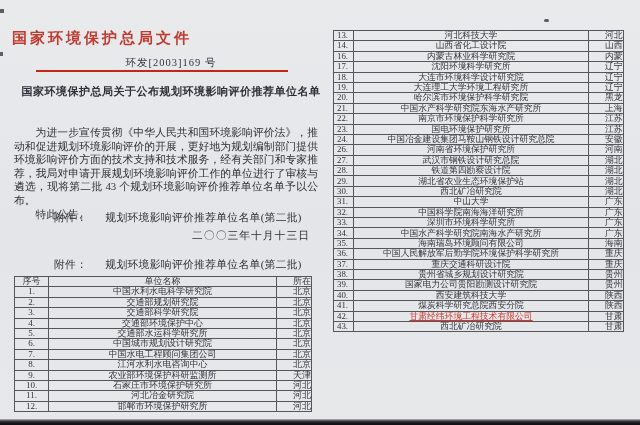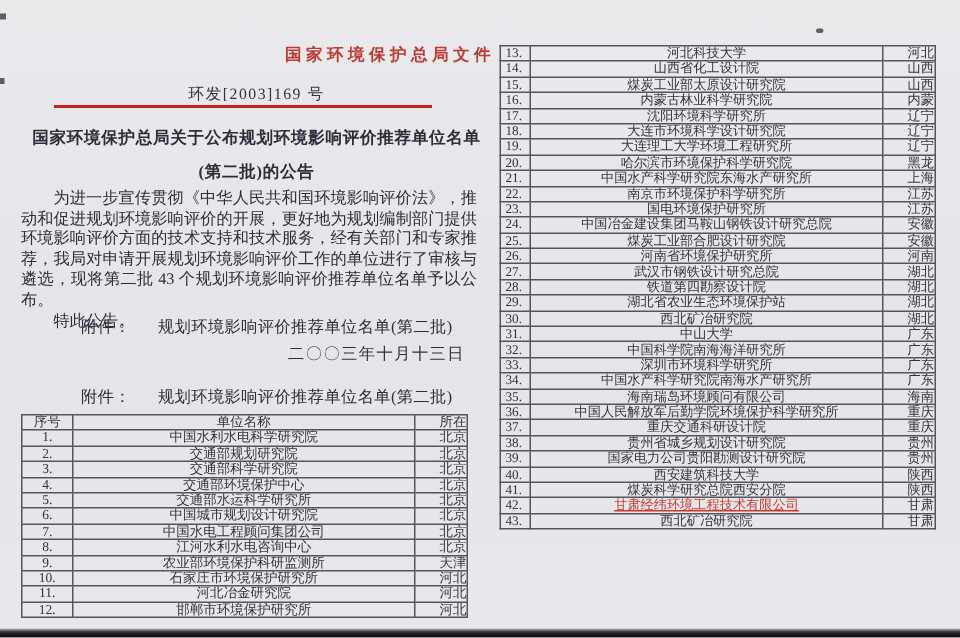--- a/index.html
+++ b/index.html
@@ -10,21 +10,21 @@
   .page{
     position:relative;
     width:640px;height:425px;
     overflow:hidden;
     background:linear-gradient(180deg,#e9eaec 0%,#e4e5e8 55%,#e7e8ea 100%);
     color:#2e2e38;
   }
   
   .org-title{
     position:absolute;top:29px;left:12px;width:318px;
-    text-align:right;font-size:11px;font-weight:bold;
+    text-align:left;font-size:15px;font-weight:bold;
     color:#c13a30;letter-spacing:3px;
   }
   .doc-number{
     position:absolute;top:56px;left:12px;width:318px;
     text-align:center;font-size:10.5px;color:#33333d;letter-spacing:1px;
   }
   .red-rule{
     position:absolute;top:70px;left:36px;width:252px;height:2px;
     background:#c6251c;
   }
@@ -82,21 +82,20 @@
 </style>
 </head>
 <body>
 
 <div class="page">
 
   <div class="org-title">国家环境保护总局文件</div>
   <div class="doc-number">环发[2003]169 号</div>
   <div class="red-rule"></div>
   <div class="doc-title-1">国家环境保护总局关于公布规划环境影响评价推荐单位名单</div>
-  <div class="doc-title-2">(第二批)的公告</div>
 
   <div class="doc-body">
     <p>为进一步宣传贯彻《中华人民共和国环境影响评价法》，推动和促进规划环境影响评价的开展，更好地为规划编制部门提供环境影响评价方面的技术支持和技术服务，经有关部门和专家推荐，我局对申请开展规划环境影响评价工作的单位进行了审核与遴选，现将第二批 43 个规划环境影响评价推荐单位名单予以公布。</p>
     <p>特此公告。</p>
   </div>
 
   <div class="attachment first">
     <span>附件：</span><span class="gap"></span><span>规划环境影响评价推荐单位名单(第二批)</span>
   </div>
 
@@ -208,25 +207,20 @@
           <td class="col-name">河北科技大学</td>
           <td class="col-loc">河北</td>
         </tr>
 
         <tr>
           <td class="col-no">14.</td>
           <td class="col-name">山西省化工设计院</td>
           <td class="col-loc">山西</td>
         </tr>
 
-        <tr>
-          <td class="col-no">15.</td>
-          <td class="col-name">煤炭工业部太原设计研究院</td>
-          <td class="col-loc">山西</td>
-        </tr>
 
         <tr>
           <td class="col-no">16.</td>
           <td class="col-name">内蒙古林业科学研究院</td>
           <td class="col-loc">内蒙古</td>
         </tr>
 
         <tr>
           <td class="col-no">17.</td>
           <td class="col-name">沈阳环境科学研究所</td>
@@ -268,25 +262,20 @@
           <td class="col-name">国电环境保护研究所</td>
           <td class="col-loc">江苏</td>
         </tr>
 
         <tr>
           <td class="col-no">24.</td>
           <td class="col-name">中国冶金建设集团马鞍山钢铁设计研究总院</td>
           <td class="col-loc">安徽</td>
         </tr>
 
-        <tr>
-          <td class="col-no">25.</td>
-          <td class="col-name">煤炭工业部合肥设计研究院</td>
-          <td class="col-loc">安徽</td>
-        </tr>
 
         <tr>
           <td class="col-no">26.</td>
           <td class="col-name">河南省环境保护研究所</td>
           <td class="col-loc">河南</td>
         </tr>
 
         <tr>
           <td class="col-no">27.</td>
           <td class="col-name">武汉市钢铁设计研究总院</td>

